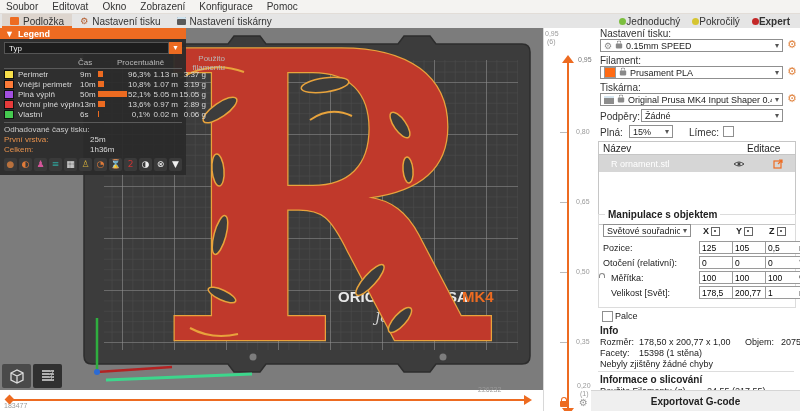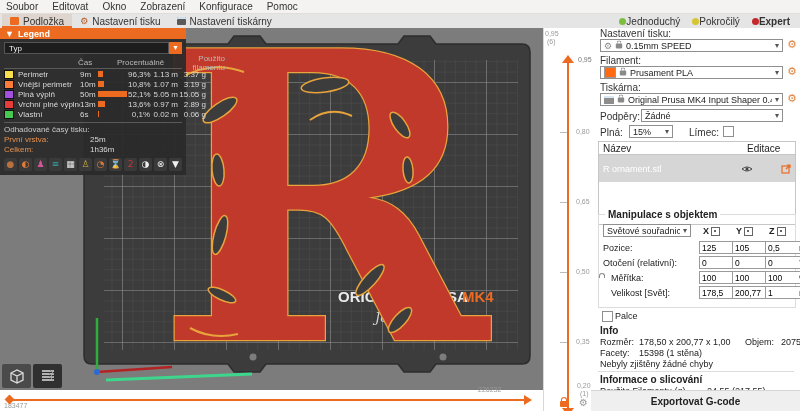--- a/index.html
+++ b/index.html
@@ -84,21 +84,21 @@
   .combo{display:flex;align-items:center;gap:3px;height:13px;border:1px solid #8f8f8f;background:#fff;padding:0 3px;box-sizing:border-box;}
   .combo .txt{flex:1;white-space:nowrap;overflow:hidden;font-size:9px;}
   .combo .chev{color:#555;font-family:"DejaVu Sans",sans-serif;font-size:8px;}
   .gearbtn{color:#e0833f;font-family:"DejaVu Sans",sans-serif;font-size:11px;line-height:12px;}
   .sw-fil{width:10px;height:9px;border:1px solid #999;}
   .micon-printer{width:10px;height:8px;background:#8d8d8d;box-shadow:inset 0 2px 0 #d9e8f2;}
   .micon-gear{color:#8a8a8a;font-family:"DejaVu Sans",sans-serif;font-size:9px;}
   .cb{width:9px;height:9px;border:1px solid #8f8f8f;background:#fff;display:inline-block;}
   .otable{border:1px solid #c6c6c6;}
   .othead{display:flex;height:12px;border-bottom:1px solid #c6c6c6;align-items:center;padding:0 4px;background:#fff;}
-  .orow{display:flex;height:27px;align-items:center;background:#d6d6d6;color:#fff;padding:0 4px;}
+  .orow{display:flex;height:17px;align-items:center;background:#d6d6d6;color:#fff;padding:0 12px;}
   .groupbox{border:1px solid #dcdcdc;}
   .gtitle{background:#fff;font-weight:bold;padding:0 3px;}
   .num{width:31px;height:11px;border:1px solid #9a9a9a;font-size:8.5px;padding:0 2px;font-family:"Liberation Sans",sans-serif;}
   .unit{font-size:8.5px;color:#333;}
   .axhdr{font-weight:bold;font-size:9px;display:flex;align-items:center;gap:2px;}
   .axbox{width:7px;height:7px;border:1px solid #666;display:inline-block;position:relative;}
   .axbox:after{content:"";position:absolute;left:2px;top:2px;width:2px;height:2px;background:#666;}
   .itxt{font-size:9px;color:#222;}
   .ititle{font-weight:bold;font-size:10px;}
   .hr{border-top:1px solid #ddd;}

